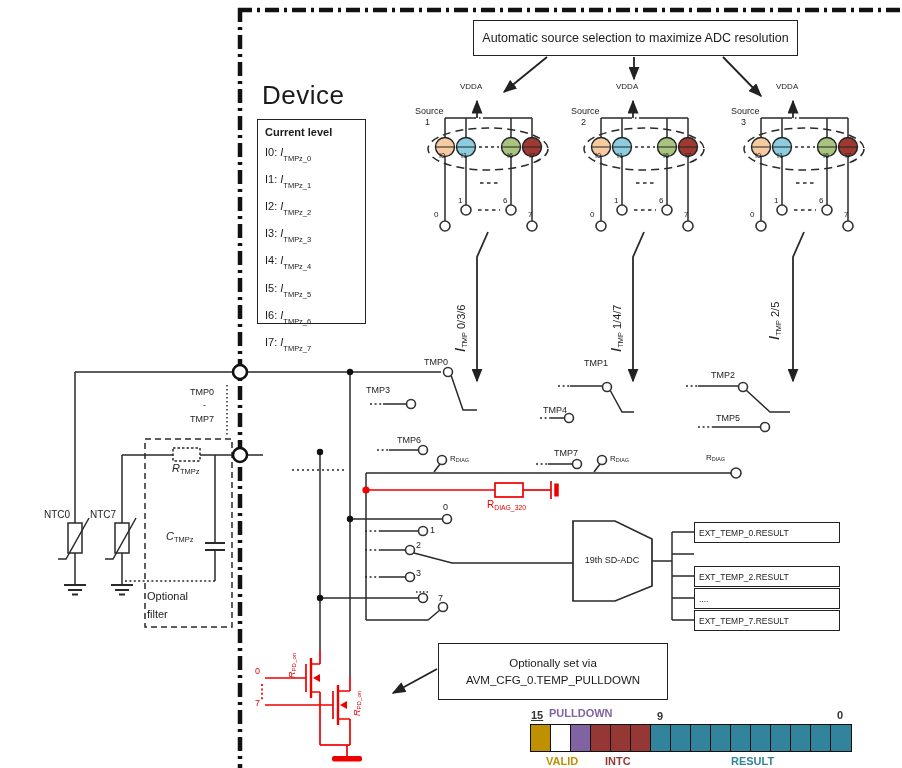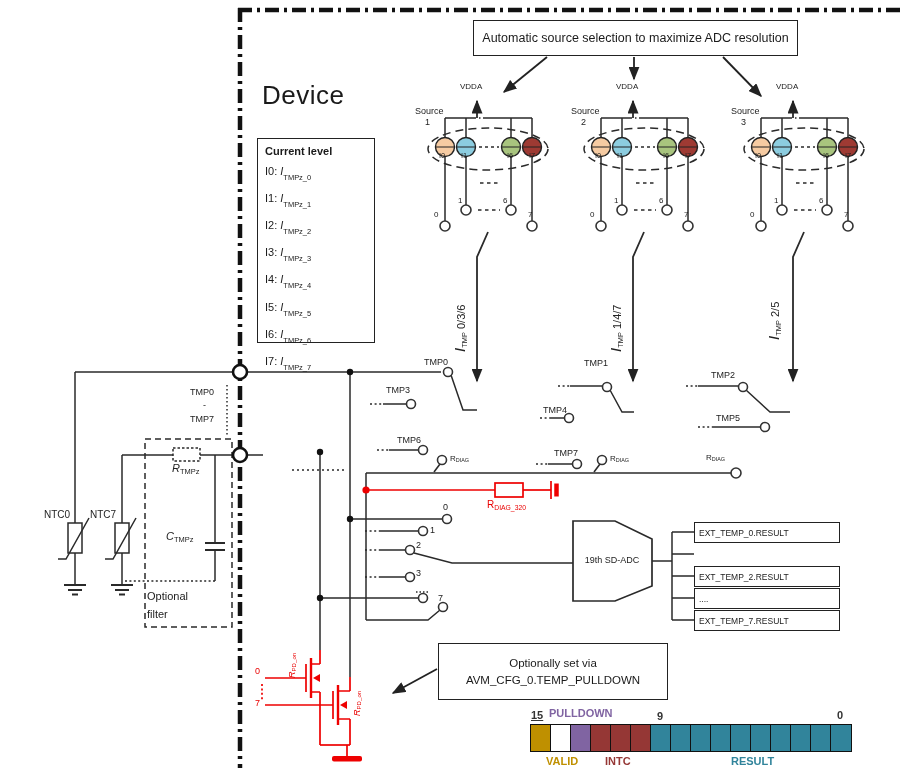--- a/index.html
+++ b/index.html
@@ -218,21 +218,21 @@
 
   <line x1="437" y1="669" x2="393" y2="693" stroke="#222" stroke-width="1.8" marker-end="url(#ah)"></line>
 </svg>
 
 <div class="box note" style="left:473px;top:20px;width:325px;height:36px;">
   <span>Automatic source selection to maximize ADC resolution</span>
 </div>
 
 <div class="devname" style="left:262px;top:80px;">Device</div>
 
-<div class="box cl-box" style="left:257px;top:138px;width:118px;height:205px;">
+<div class="box cl-box" style="left:257px;top:119px;width:109px;height:205px;">
   <div class="cl-title">Current level</div>
   <div class="cl-row"><span>I0: </span><span class="it">I</span><span class="ss">TMPz_0</span></div>
   <div class="cl-row"><span>I1: </span><span class="it">I</span><span class="ss">TMPz_1</span></div>
   <div class="cl-row"><span>I2: </span><span class="it">I</span><span class="ss">TMPz_2</span></div>
   <div class="cl-row"><span>I3: </span><span class="it">I</span><span class="ss">TMPz_3</span></div>
   <div class="cl-row"><span>I4: </span><span class="it">I</span><span class="ss">TMPz_4</span></div>
   <div class="cl-row"><span>I5: </span><span class="it">I</span><span class="ss">TMPz_5</span></div>
   <div class="cl-row"><span>I6: </span><span class="it">I</span><span class="ss">TMPz_6</span></div>
   <div class="cl-row"><span>I7: </span><span class="it">I</span><span class="ss">TMPz_7</span></div>
 </div>
@@ -281,21 +281,21 @@
   <span class="it" style="font-size:15px;">I</span><span class="ss">TMP</span><span> 0/3/6</span>
 </div>
 <div class="L rot" style="left:608px;top:352px;font-size:11px;">
   <span class="it" style="font-size:15px;">I</span><span class="ss">TMP</span><span> 1/4/7</span>
 </div>
 <div class="L rot" style="left:766px;top:340px;font-size:11px;">
   <span class="it" style="font-size:15px;">I</span><span class="ss">TMP</span><span> 2/5</span>
 </div>
 
 <span class="L" style="left:424px;top:358px;">TMP0</span>
-<span class="L" style="left:386px;top:386px;">TMP3</span>
+<span class="L" style="left:366px;top:386px;">TMP3</span>
 <span class="L" style="left:584px;top:359px;">TMP1</span>
 <span class="L" style="left:543px;top:406px;">TMP4</span>
 <span class="L" style="left:711px;top:371px;">TMP2</span>
 <span class="L" style="left:716px;top:414px;">TMP5</span>
 <span class="L" style="left:397px;top:436px;">TMP6</span>
 <span class="L" style="left:554px;top:449px;">TMP7</span>
 
 <span class="L L8" style="left:450px;top:455px;"><span>R</span><span class="ss">DIAG</span></span>
 <span class="L L8" style="left:610px;top:455px;"><span>R</span><span class="ss">DIAG</span></span>
 <span class="L L8" style="left:706px;top:454px;"><span>R</span><span class="ss">DIAG</span></span>

